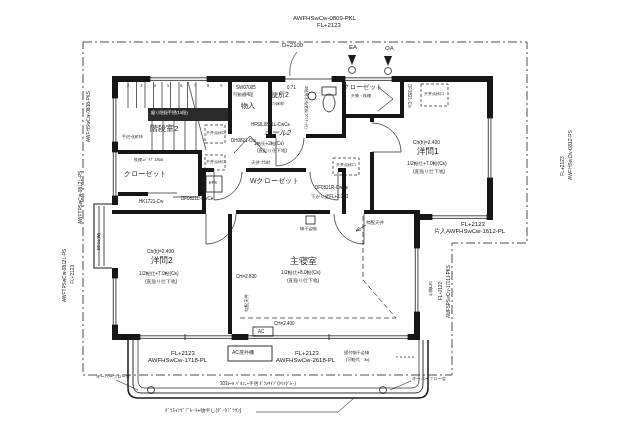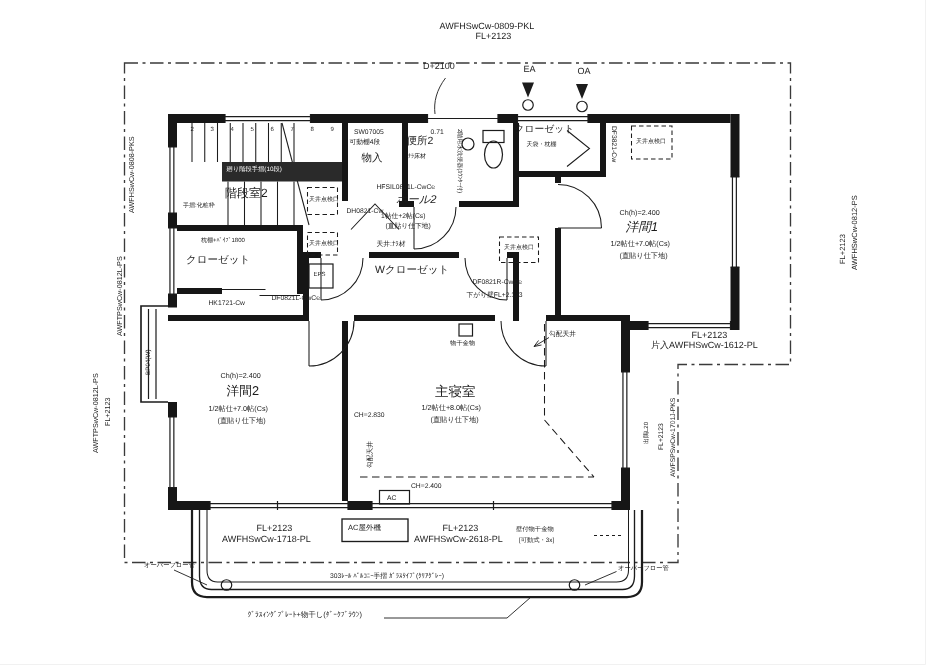--- a/index.html
+++ b/index.html
@@ -195,21 +195,21 @@
 <div class="lb s48" style="left:281px;top:270px;">1/2帖仕+8.0帖(Cs)</div>
 <div class="lb s48" style="left:287px;top:278px;">(直貼り仕下地)</div>
 <div class="lb s45" style="left:236px;top:274px;">CH=2.830</div>
 <div class="lb s45 vup" style="left:244px;top:312px;">勾配天井</div>
 <div class="lb s45" style="left:274px;top:321px;">CH=2.400</div>
 <div class="lb s45" style="left:366px;top:220px;">勾配天井</div>
 <div class="lb s42" style="left:300px;top:227px;">物干金物</div>
 <div class="lb s45" style="left:258px;top:329px;">AC</div>
 
 <div class="lb s48" style="left:413px;top:140px;">Ch(h)=2.400</div>
-<div class="lb s85" style="left:417px;top:147px;font-style:italic;">洋間1</div>
+<div class="lb s85" style="left:417px;top:147px;">洋間1</div>
 <div class="lb s48" style="left:407px;top:161px;">1/2帖仕+7.0帖(Cs)</div>
 <div class="lb s48" style="left:413px;top:169px;">(直貼り仕下地)</div>
 <div class="lb s4" style="left:424px;top:92px;">天井点検口</div>
 
 <div class="lb s48" style="left:147px;top:249px;">Ch(h)=2.400</div>
 <div class="lb s85" style="left:151px;top:256px;">洋間2</div>
 <div class="lb s48" style="left:139px;top:271px;">1/2帖仕+7.0帖(Cs)</div>
 <div class="lb s48" style="left:145px;top:279px;">(直貼り仕下地)</div>
 
 <div class="lb s6" style="left:461px;top:221px;">FL+2123</div>

